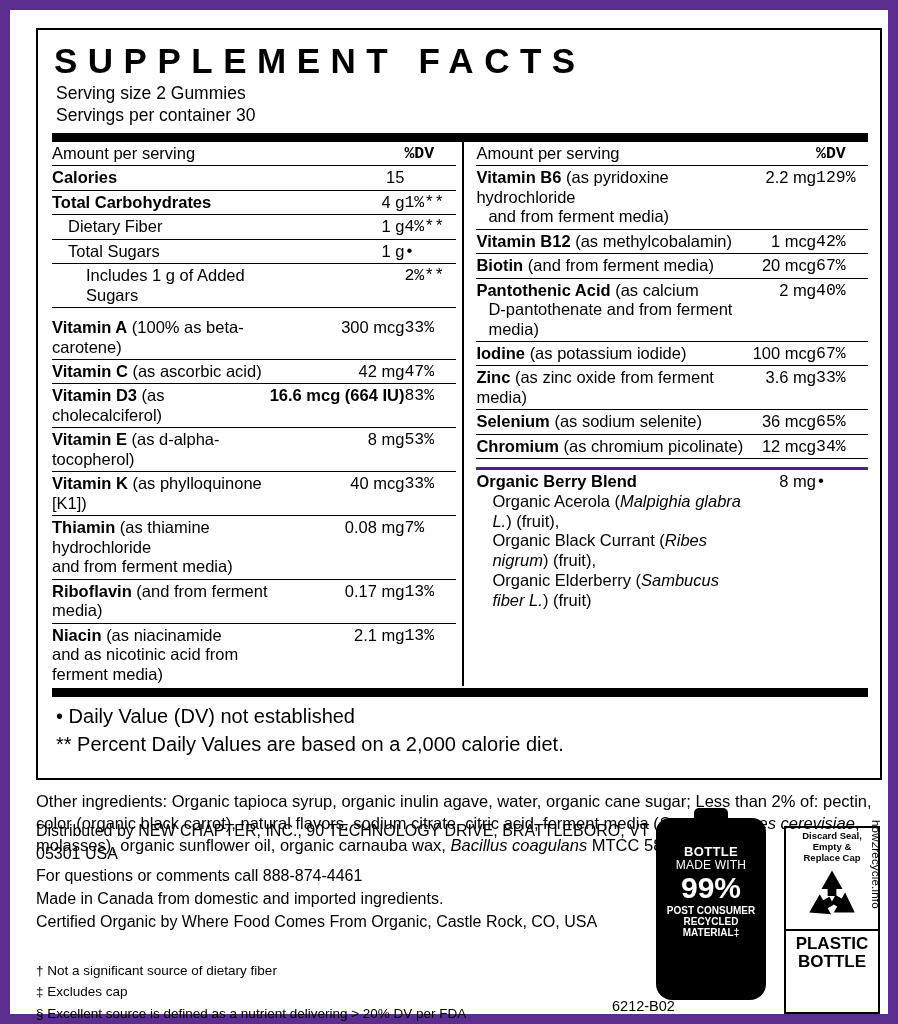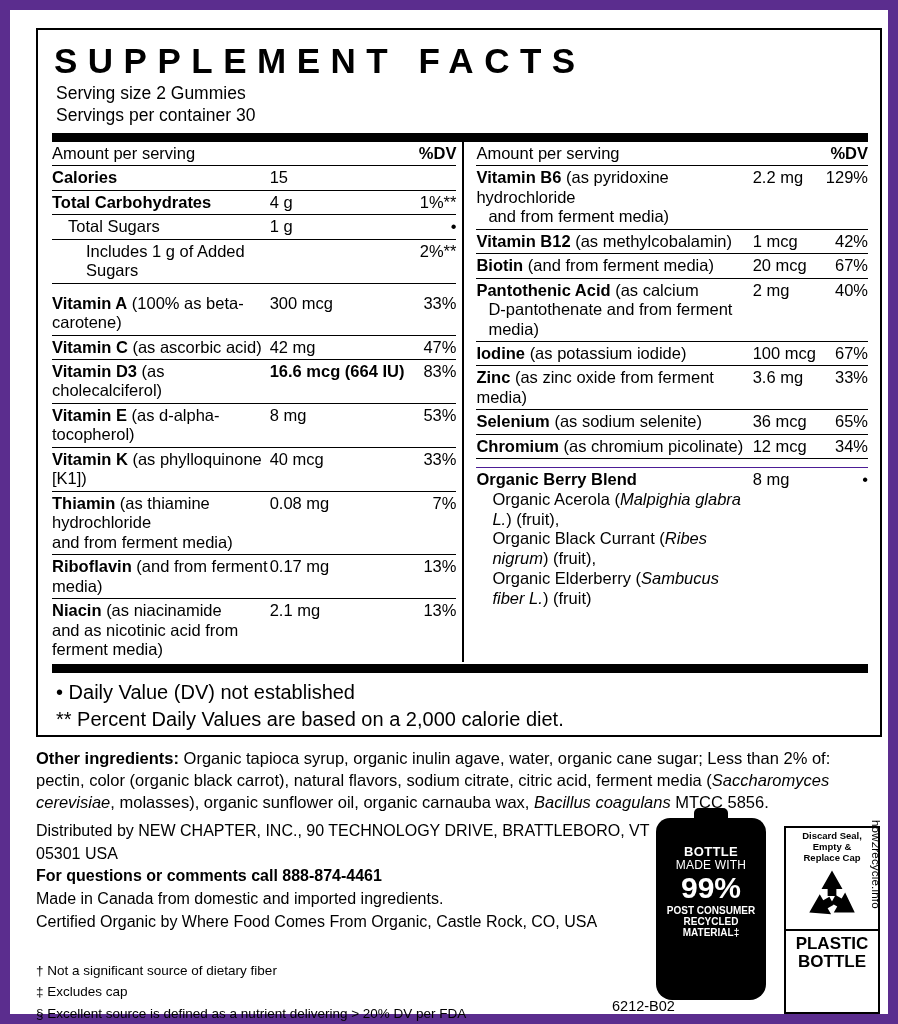--- a/index.html
+++ b/index.html
@@ -33,21 +33,21 @@
     left: 16px;
     top: 8px;
     width: 846px;
   }
 
   
   .sf-box {
     border: 2px solid #000;
     box-sizing: border-box;
     width: 846px;
-    padding: 0 0 1px 0;
+    padding: 0 0 20px 0;
   }
   .sf-title {
     font-size: 35px;
     letter-spacing: 10.5px;
     font-weight: 700;
     padding: 13px 0 4px 16px;
     line-height: 1.0;
     white-space: nowrap;
   }
   .sf-serving {
@@ -87,24 +87,24 @@
     border-collapse: collapse;
     font-size: 16.5px;
   }
   table.nutri td {
     padding: 2px 0 2px 0;
     vertical-align: top;
     border-bottom: 1px solid #000;
     line-height: 1.18;
   }
   table.nutri tr.no-line td { border-bottom: none; }
-  table.nutri tr.thin-top td { border-top: 1px solid #4c1d95; }
+  table.nutri tr.thin-top td { border-top: 3px solid #4c1d95; }
   td.nm { text-align: left; }
-  td.amt { white-space: nowrap; padding-left: 8px; }
-  td.dv  { text-align: right; white-space: nowrap; padding-left: 10px; width: 52px; }
+  td.amt { text-align: right; white-space: nowrap; padding-left: 8px; }
+  td.dv  { text-align: left; white-space: nowrap; padding-left: 10px; width: 52px; font-family: Liberation Mono, monospace; }
   .hdr td {
     font-size: 16.5px;
     border-bottom: 1px solid #000 !important;
     padding-bottom: 3px;
   }
   .bold { font-weight: 700; }
   .ind1 { padding-left: 16px !important; }
   .ind2 { padding-left: 34px !important; }
   em { font-style: italic; }
   .gap-row td { border-bottom: none !important; height: 8px; padding: 0 !important; }
@@ -119,35 +119,35 @@
   }
 
   
   .other {
     width: 846px;
     font-size: 16.5px;
     line-height: 1.33;
     margin-top: 11px;
     text-align: left;
   }
-  .other .lbl { font-weight: 700; }
+  .other .lbl { font-weight: 400; }
 
   
   .bottom {
     position: absolute;
     left: 16px;
     top: 800px;
     width: 846px;
   }
   .addr {
     font-size: 16px;
     line-height: 1.42;
     width: 620px;
   }
-  .addr .b { font-weight: 700; }
+  .addr .b { font-weight: 400; }
   .legal {
     margin-top: 26px;
     font-size: 13.5px;
     line-height: 1.62;
     width: 620px;
   }
   .code {
     position: absolute;
     left: 576px;
     top: 178px;
@@ -252,20 +252,25 @@
                 <td class="amt">15</td>
                 <td class="dv"></td>
               </tr>
 
               <tr>
                 <td class="nm bold">Total Carbohydrates</td>
                 <td class="amt">4 g</td>
                 <td class="dv">1%**</td>
               </tr>
 
+              <tr>
+                <td class="nm ind1">Dietary Fiber</td>
+                <td class="amt">1 g</td>
+                <td class="dv">4%**</td>
+              </tr>
 
               <tr>
                 <td class="nm ind1">Total Sugars</td>
                 <td class="amt">1 g</td>
                 <td class="dv">•</td>
               </tr>
 
               <tr>
                 <td class="nm ind2">Includes 1 g of Added Sugars</td>
                 <td class="amt"></td>

